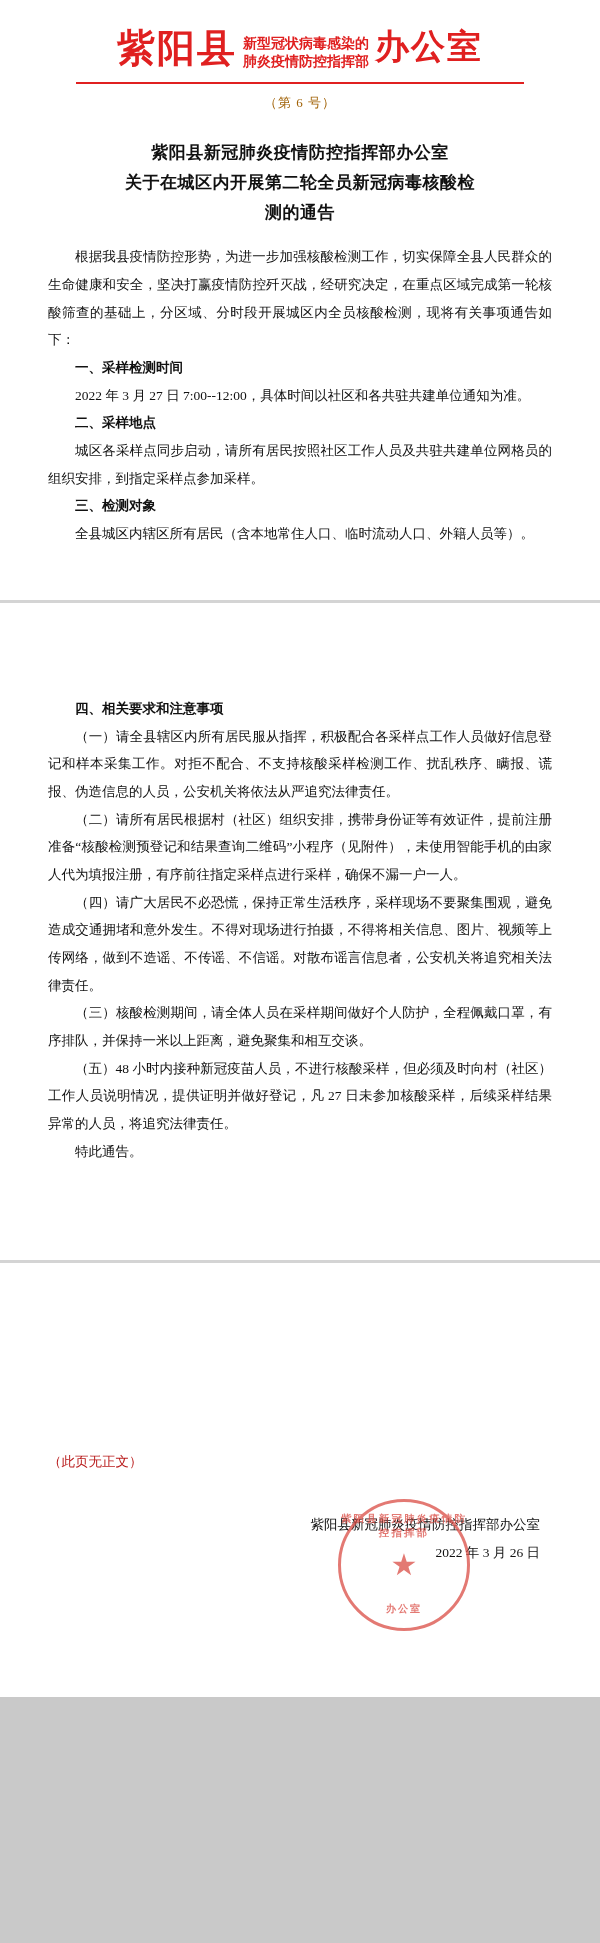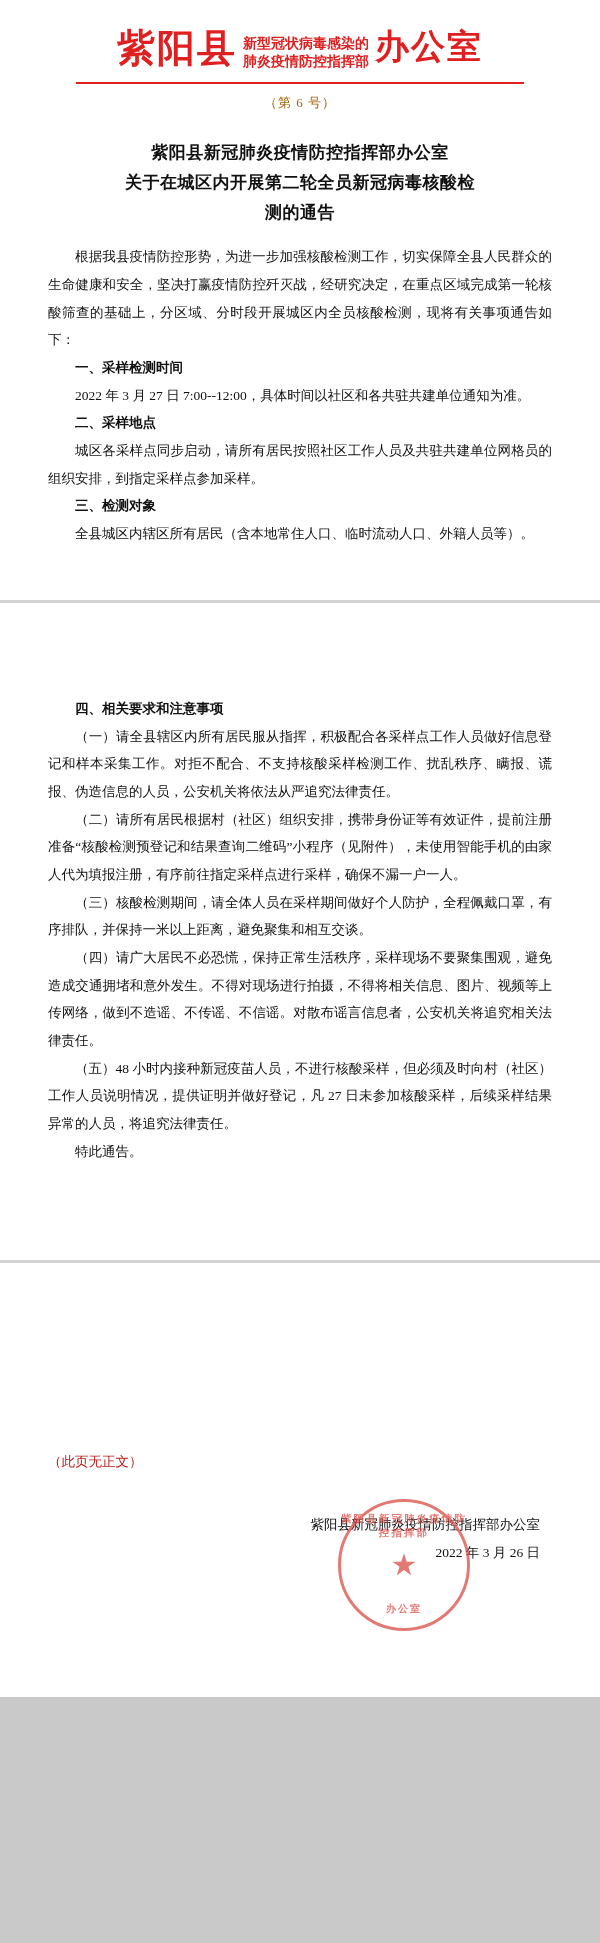--- a/index.html
+++ b/index.html
@@ -198,22 +198,22 @@
     <p class="section">三、检测对象</p>
     <p>全县城区内辖区所有居民（含本地常住人口、临时流动人口、外籍人员等）。</p>
   </div>
 </div>
 
 <div class="page page2">
   <div class="body-block">
     <p class="section">四、相关要求和注意事项</p>
     <p>（一）请全县辖区内所有居民服从指挥，积极配合各采样点工作人员做好信息登记和样本采集工作。对拒不配合、不支持核酸采样检测工作、扰乱秩序、瞒报、谎报、伪造信息的人员，公安机关将依法从严追究法律责任。</p>
     <p>（二）请所有居民根据村（社区）组织安排，携带身份证等有效证件，提前注册准备“核酸检测预登记和结果查询二维码”小程序（见附件），未使用智能手机的由家人代为填报注册，有序前往指定采样点进行采样，确保不漏一户一人。</p>
+    <p>（四）请广大居民不必恐慌，保持正常生活秩序，采样现场不要聚集围观，避免造成交通拥堵和意外发生。不得对现场进行拍摄，不得将相关信息、图片、视频等上传网络，做到不造谣、不传谣、不信谣。对散布谣言信息者，公安机关将追究相关法律责任。</p>
     <p>（三）核酸检测期间，请全体人员在采样期间做好个人防护，全程佩戴口罩，有序排队，并保持一米以上距离，避免聚集和相互交谈。</p>
-    <p>（四）请广大居民不必恐慌，保持正常生活秩序，采样现场不要聚集围观，避免造成交通拥堵和意外发生。不得对现场进行拍摄，不得将相关信息、图片、视频等上传网络，做到不造谣、不传谣、不信谣。对散布谣言信息者，公安机关将追究相关法律责任。</p>
     <p>（五）48 小时内接种新冠疫苗人员，不进行核酸采样，但必须及时向村（社区）工作人员说明情况，提供证明并做好登记，凡 27 日未参加核酸采样，后续采样结果异常的人员，将追究法律责任。</p>
     <p>特此通告。</p>
   </div>
 </div>
 
 <div class="page page3">
   <div class="nobody-note">（此页无正文）</div>
 
   <div class="sign-area">
     <div class="seal">

